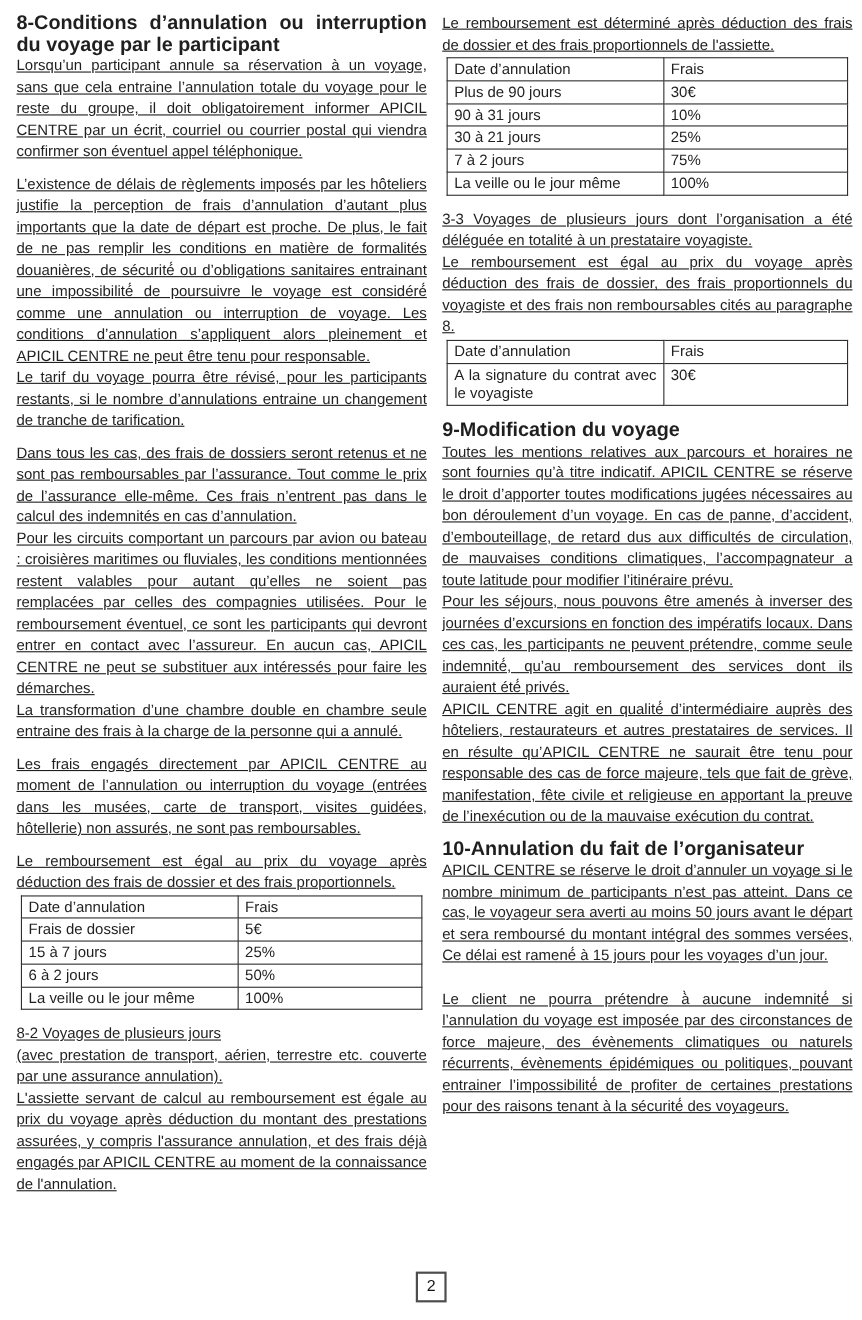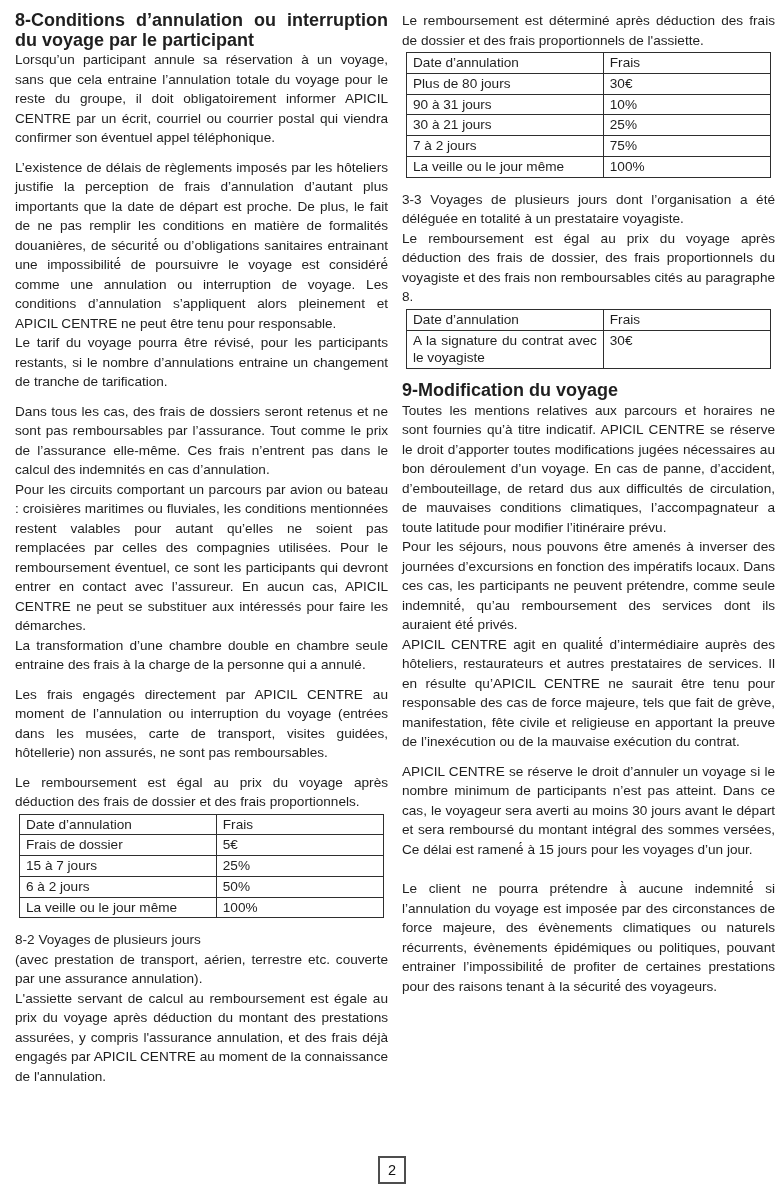--- a/index.html
+++ b/index.html
@@ -28,20 +28,21 @@
   }
   .col {
     width: 374px;
     font-size: 13.6px;
     line-height: 19.5px;
     text-align: justify;
   }
   .col p {
     margin: 0;
     padding: 0;
+    text-decoration: underline;
   }
   h2.bold-heading {
     font-size: 18px;
     line-height: 19.5px;
     font-weight: bold;
     margin: 0;
     padding: 0;
     text-align: justify;
   }
   .vgap {
@@ -138,21 +139,21 @@
 
     <div class="col">
       <p>Le remboursement est déterminé après déduction des frais de dossier et des frais proportionnels de l'assiette.</p>
       <table class="doc-table">
         <tbody>
           <tr>
             <td>Date d’annulation</td>
             <td>Frais</td>
           </tr>
           <tr>
-            <td>Plus de 80 jours</td>
+            <td>Plus de 90 jours</td>
             <td>30€</td>
           </tr>
           <tr>
             <td>90 à 31 jours</td>
             <td>10%</td>
           </tr>
           <tr>
             <td>30 à 21 jours</td>
             <td>25%</td>
           </tr>
@@ -183,21 +184,22 @@
         </tbody>
       </table>
       <div class="vgap"></div>
 
       <h2 class="bold-heading">9-Modification du voyage</h2>
       <p>Toutes les mentions relatives aux parcours et horaires ne sont fournies qu’à titre indicatif. APICIL CENTRE se réserve le droit d’apporter toutes modifications jugées nécessaires au bon déroulement d’un voyage. En cas de panne, d’accident, d’embouteillage, de retard dus aux difficultés de circulation, de mauvaises conditions climatiques, l’accompagnateur a toute latitude pour modifier l’itinéraire prévu.</p>
       <p>Pour les séjours, nous pouvons être amenés à inverser des journées d’excursions en fonction des impératifs locaux. Dans ces cas, les participants ne peuvent prétendre, comme seule indemnité́, qu’au remboursement des services dont ils auraient été́ privés.</p>
       <p>APICIL CENTRE agit en qualité́ d’intermédiaire auprès des hôteliers, restaurateurs et autres prestataires de services. Il en résulte qu’APICIL CENTRE ne saurait être tenu pour responsable des cas de force majeure, tels que fait de grève, manifestation, fête civile et religieuse en apportant la preuve de l’inexécution ou de la mauvaise exécution du contrat.</p>
       <div class="vgap"></div>
 
-      <p>APICIL CENTRE se réserve le droit d’annuler un voyage si le nombre minimum de participants n’est pas atteint. Dans ce cas, le voyageur sera averti au moins 30 jours avant le départ et sera remboursé du montant intégral des sommes versées, Ce délai est ramené́ à 15 jours pour les voyages d’un jour.</p>
+      <h2 class="bold-heading">10-Annulation du fait de l’organisateur</h2>
+      <p>APICIL CENTRE se réserve le droit d’annuler un voyage si le nombre minimum de participants n’est pas atteint. Dans ce cas, le voyageur sera averti au moins 50 jours avant le départ et sera remboursé du montant intégral des sommes versées, Ce délai est ramené́ à 15 jours pour les voyages d’un jour.</p>
       <div class="vgap"></div>
       <div class="vgap"></div>
       <p>Le client ne pourra prétendre à̀ aucune indemnité́ si l’annulation du voyage est imposée par des circonstances de force majeure, des évènements climatiques ou naturels récurrents, évènements épidémiques ou politiques, pouvant entrainer l’impossibilité́ de profiter de certaines prestations pour des raisons tenant à la sécurité́ des voyageurs.</p>
     </div>
   </div>
 
   <div class="page-number-box">
     <span>2</span>
   </div>
 </div>

